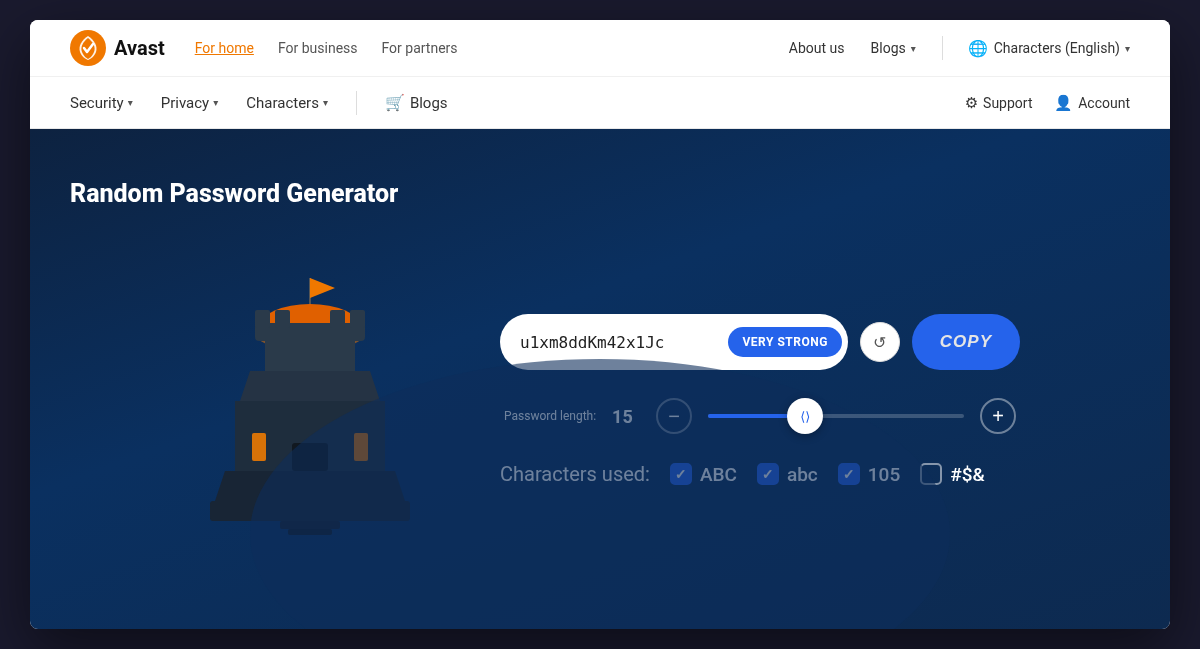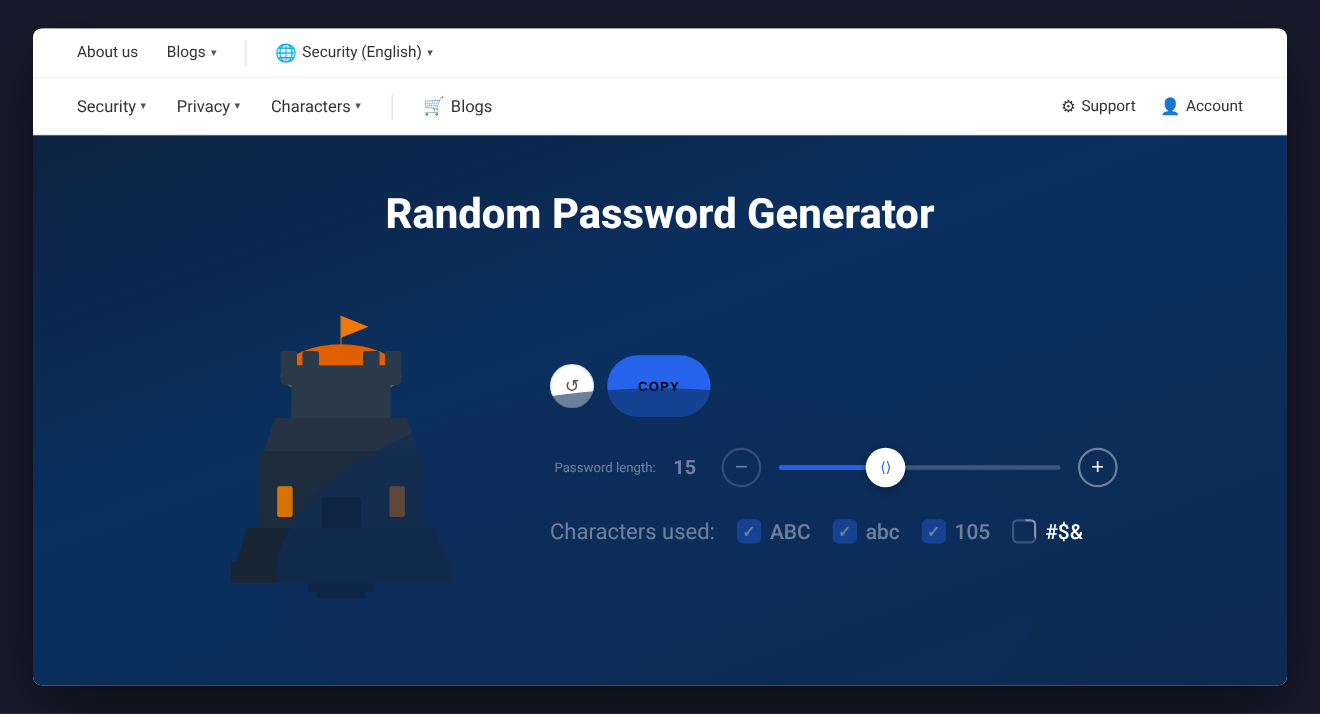--- a/index.html
+++ b/index.html
@@ -123,23 +123,22 @@
     }
     
     .main-content {
       background: linear-gradient(160deg, #0d2240 0%, #0a3060 40%, #0d2a50 100%);
       padding: 50px 40px 60px;
       min-height: 500px;
       position: relative;
       overflow: hidden;
     }
     .page-title {
-      text-align: center;
-      color: white;
-      font-size: 38px;
+      color: white;
+      font-size: 25px;
       font-weight: 800;
       margin-bottom: 50px;
     }
     .content-area {
       display: flex;
       align-items: center;
       justify-content: center;
       gap: 60px;
     }
     
@@ -192,30 +191,31 @@
       background: white;
       display: flex;
       align-items: center;
       justify-content: center;
       cursor: pointer;
       color: #555;
       font-size: 16px;
     }
     .copy-btn {
       background: #2563eb;
-      color: #000000;
+      color: #e5e5e5;
       border: none;
       border-radius: 50px;
       padding: 0 28px;
       height: 56px;
-      font-size: 12px;
+      font-size: 17px;
       font-weight: 700;
       letter-spacing: 1px;
       cursor: pointer;
       white-space: nowrap;
+      font-style: italic;
     }
     
     .slider-row {
       display: flex;
       align-items: center;
       gap: 16px;
       margin-bottom: 28px;
       padding: 0 4px;
     }
     .slider-label {
@@ -339,30 +339,46 @@
       font-size: 10px;
       color: #555;
     }
   </style>
 </head>
 <body>
 
 <div class="browser-window">
 
   <div class="nav-top">
+    <div class="nav-top-left">
+      <div class="logo">
+        <svg class="logo-icon" viewBox="0 0 36 36">
+          <circle cx="18" cy="18" r="18" fill="#f07800"></circle>
+          <path d="M18 6 C12 10 8 16 10 22 C12 28 18 30 18 30 C18 30 24 28 26 22 C28 16 24 10 18 6Z" fill="white" opacity="0.9"></path>
+          <path d="M18 8 C13 12 10 17 12 22 C14 27 18 29 18 29 C18 29 22 27 24 22 C26 17 23 12 18 8Z" fill="#f07800"></path>
+          <path d="M14 18 L17 22 L23 14" stroke="white" stroke-width="2.5" fill="none" stroke-linecap="round" stroke-linejoin="round"></path>
+        </svg>
+        <span>Avast</span>
+      </div>
+      <div class="nav-top-links">
+        <span class="nav-top-link active">For home</span>
+        <span class="nav-top-link">For business</span>
+        <span class="nav-top-link">For partners</span>
+      </div>
+    </div>
     <div class="nav-top-right">
       <span class="nav-top-right-item">About us</span>
       <span class="nav-top-right-item">
         <span>Blogs</span>
         <span class="chevron-down">▾</span>
       </span>
       <span class="nav-separator"></span>
       <span class="nav-top-right-item">
         <span style="font-size:16px;">🌐</span>
-        <span>Security (English)</span>
+        <span>Characters (English)</span>
         <span class="chevron-down">▾</span>
       </span>
     </div>
   </div>
 
   <div class="nav-bottom">
     <div class="nav-bottom-left">
       <span class="nav-bottom-item">
         <span>Security</span>
         <span class="chevron-down">▾</span>
@@ -438,20 +454,24 @@
           <rect x="174" y="175" width="14" height="28" rx="2" fill="#ff8800" opacity="0.3"></rect>
 
           <rect x="100" y="263" width="60" height="8" rx="2" fill="#152030"></rect>
           <rect x="108" y="271" width="44" height="6" rx="2" fill="#101a28"></rect>
         </svg>
       </div>
 
       <div class="generator-panel">
 
         <div class="password-row">
+          <div class="password-box">
+            <span class="password-text">u1xm8ddKm42x1Jc</span>
+            <span class="strength-badge">VERY STRONG</span>
+          </div>
           <button class="refresh-btn" title="Regenerate">↺</button>
           <button class="copy-btn">COPY</button>
         </div>
 
         <div class="slider-row">
           <span class="slider-label">Password length:</span>
           <span class="slider-value">15</span>
           <button class="slider-minus">−</button>
           <div class="slider-track-container">
             <div class="slider-track">

